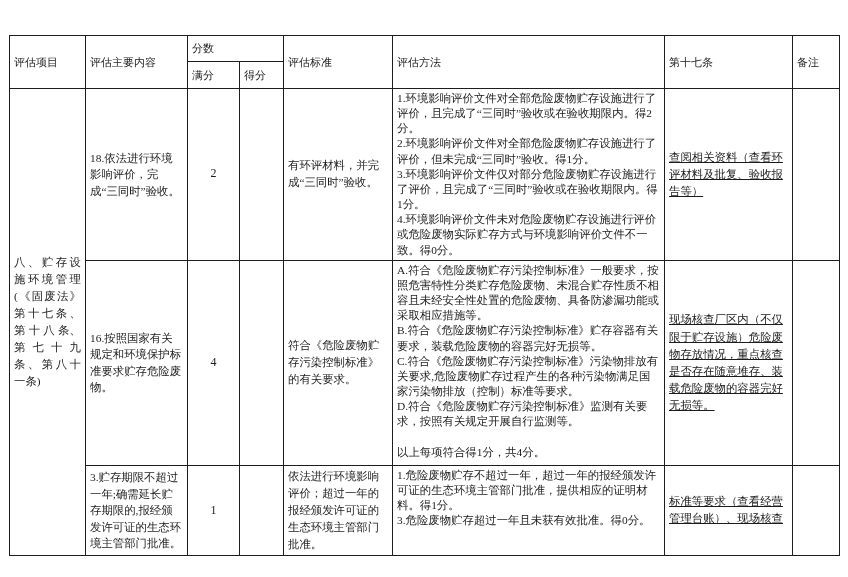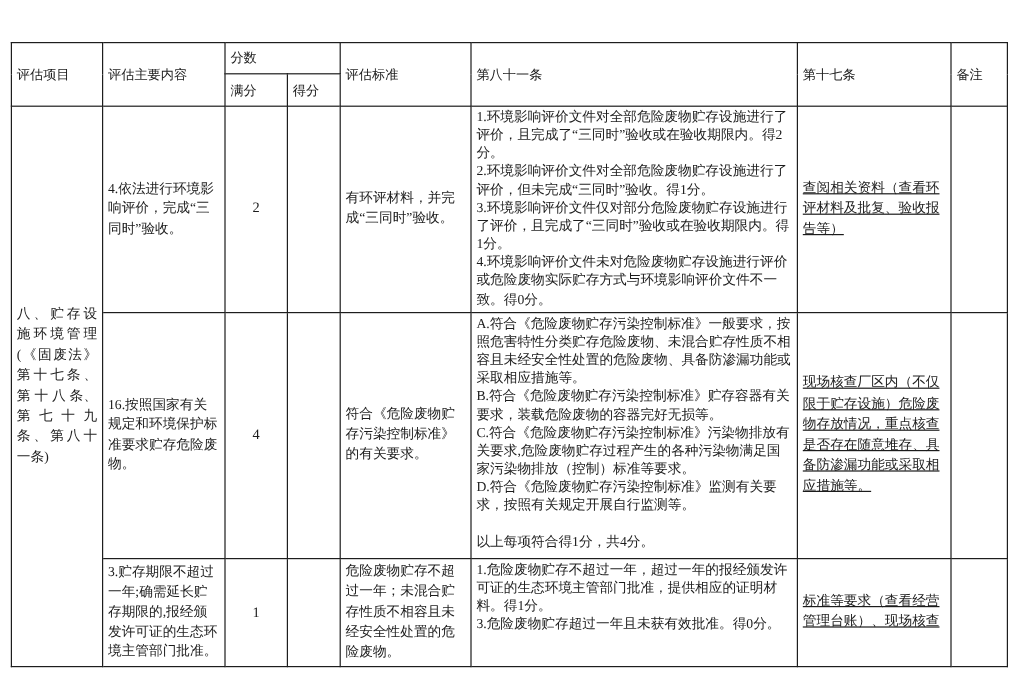--- a/index.html
+++ b/index.html
@@ -96,33 +96,33 @@
       <col style="width:272px">
       <col style="width:128px">
       <col style="width:47px">
     </colgroup>
     <thead>
       <tr class="r-h1">
         <th rowspan="2">评估项目</th>
         <th rowspan="2">评估主要内容</th>
         <th colspan="2">分数</th>
         <th rowspan="2">评估标准</th>
-        <th rowspan="2">第八十一条</th>
+        <th rowspan="2">评估方法</th>
         <th rowspan="2">第十七条</th>
         <th rowspan="2">备注</th>
       </tr>
       <tr class="r-h2">
         <th>满分</th>
         <th>得分</th>
       </tr>
     </thead>
     <tbody>
       <tr class="r-15">
         <td rowspan="3" class="category">八、贮存设施环境管理(《固废法》第十七条、第 十 八 条、第七十九条、第八十一条)</td>
-        <td class="content">4.依法进行环境影响评价，完成“三同时”验收。</td>
+        <td class="content">18.依法进行环境影响评价，完成“三同时”验收。</td>
         <td class="num">2</td>
         <td class="num"></td>
         <td class="standard">有环评材料，并完成“三同时”验收。</td>
         <td class="points">1.环境影响评价文件对全部危险废物贮存设施进行了评价，且完成了“三同时”验收或在验收期限内。得2分。
 2.环境影响评价文件对全部危险废物贮存设施进行了评价，但未完成“三同时”验收。得1分。
 3.环境影响评价文件仅对部分危险废物贮存设施进行了评价，且完成了“三同时”验收或在验收期限内。得1分。
 4.环境影响评价文件未对危险废物贮存设施进行评价或危险废物实际贮存方式与环境影响评价文件不一致。得0分。</td>
         <td class="method">查阅相关资料（查看环评材料及批复、验收报告等）</td>
         <td class="remark"></td>
       </tr>
@@ -130,28 +130,28 @@
         <td class="content">16.按照国家有关规定和环境保护标准要求贮存危险废物。</td>
         <td class="num">4</td>
         <td class="num"></td>
         <td class="standard">符合《危险废物贮存污染控制标准》的有关要求。</td>
         <td class="points">A.符合《危险废物贮存污染控制标准》一般要求，按照危害特性分类贮存危险废物、未混合贮存性质不相容且未经安全性处置的危险废物、具备防渗漏功能或采取相应措施等。
 B.符合《危险废物贮存污染控制标准》贮存容器有关要求，装载危险废物的容器完好无损等。
 C.符合《危险废物贮存污染控制标准》污染物排放有关要求,危险废物贮存过程产生的各种污染物满足国家污染物排放（控制）标准等要求。
 D.符合《危险废物贮存污染控制标准》监测有关要求，按照有关规定开展自行监测等。
 
 以上每项符合得1分，共4分。</td>
-        <td class="method">现场核查厂区内（不仅限于贮存设施）危险废物存放情况，重点核查是否存在随意堆存、具备防渗漏功能或采取相应措施等。</td>
+        <td class="method">现场核查厂区内（不仅限于贮存设施）危险废物存放情况，重点核查是否存在随意堆存、装载危险废物的容器完好无损等。</td>
         <td class="remark"></td>
       </tr>
       <tr class="r-17">
         <td class="content">3.贮存期限不超过一年;确需延长贮存期限的,报经颁发许可证的生态环境主管部门批准。</td>
         <td class="num">1</td>
         <td class="num"></td>
-        <td class="standard">危险废物贮存不超过一年；未混合贮存性质不相容且未经安全性处置的危险废物。</td>
+        <td class="standard">依法进行环境影响评价；超过一年的报经颁发许可证的生态环境主管部门批准。</td>
         <td class="points">1.危险废物贮存不超过一年，超过一年的报经颁发许可证的生态环境主管部门批准，提供相应的证明材料。得1分。
 3.危险废物贮存超过一年且未获有效批准。得0分。</td>
         <td class="method">标准等要求（查看经营管理台账）、现场核查</td>
         <td class="remark"></td>
       </tr>
     </tbody>
   </table>
 
 </div>
 

